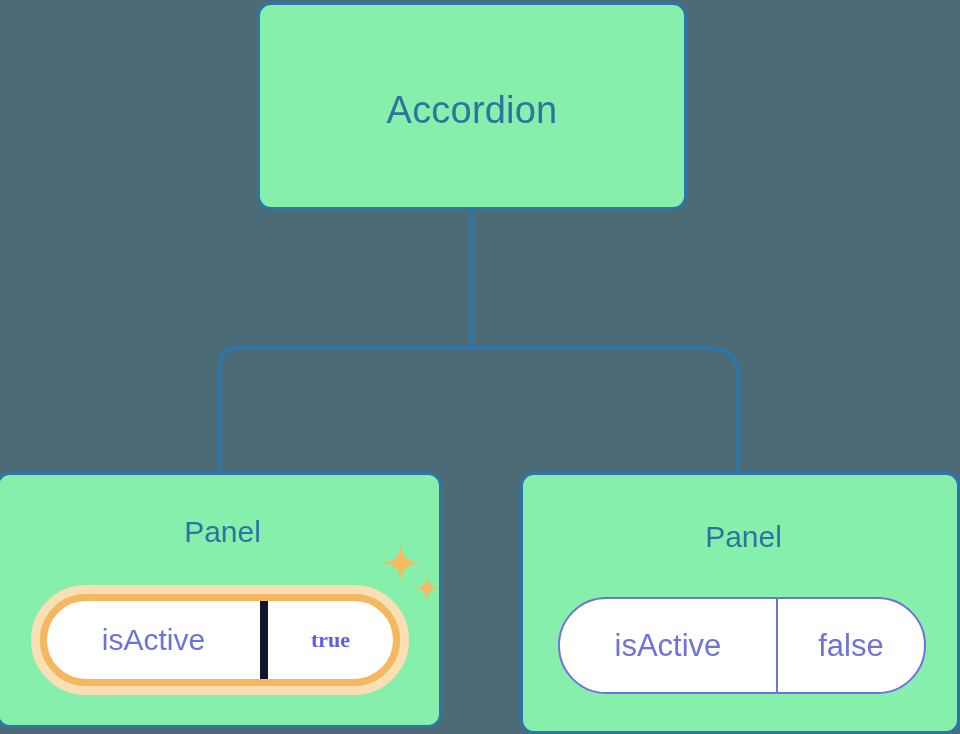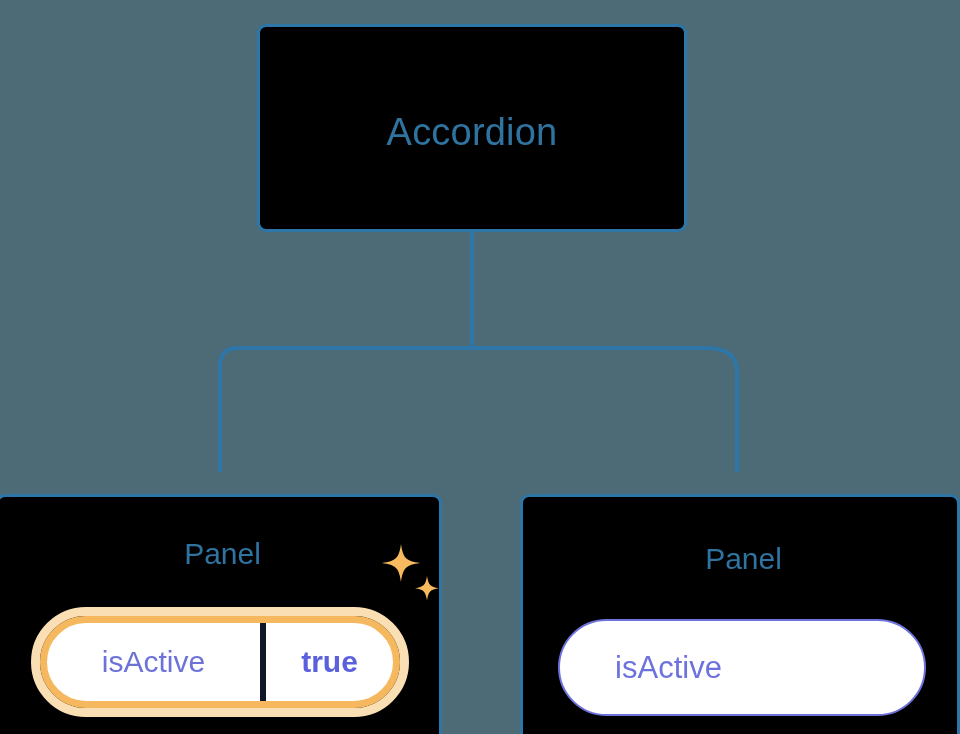--- a/index.html
+++ b/index.html
@@ -25,25 +25,24 @@
     left: 0;
     top: 0;
     width: 960px;
     height: 734px;
     pointer-events: none;
   }
 
   
   .card {
     position: absolute;
-    background: #000000;
+    background: #86efac;
     border: 3px solid #2f76a8;
-    border-radius: 9px;
-    box-sizing: border-box;
-    margin-top: 22px;
+    border-radius: 14px;
+    box-sizing: border-box;
   }
   .card-root {
     left: 257px;
     top: 2px;
     width: 430px;
     height: 208px;
   }
   .card-panel-left {
     left: -4px;
     top: 472px;
@@ -142,24 +141,25 @@
     border: 7px solid #f6b85f;
     border-radius: 52px;
   }
   .pill-hl .cell-key {
     width: 213px;
     font-size: 30px;
     color: #6c72d8;
   }
   .pill-hl .cell-val {
     width: 133px;
-    font-size: 30px;
+    font-size: 22px;
     font-weight: bold;
     color: #5b61dc;
-    border-left: 6px solid #0f172a;
+    border-left: 8px solid #0f172a;
+    font-family: Liberation Serif, serif;
   }
 
   
   .sparkle {
     position: absolute;
     left: 375px;
     top: 540px;
     width: 70px;
     height: 70px;
   }
@@ -193,16 +193,17 @@
   <svg class="sparkle" viewBox="0 0 70 70" width="70" height="70">
     <path d="M26,4 C28,18 31,21 45,23 C31,25 28,28 26,42 C24,28 21,25 7,23 C21,21 24,18 26,4 Z" fill="#f8b95f"></path>
     <path d="M52,36 C53.4,45 55.2,46.8 64,48.2 C55.2,49.6 53.4,51.4 52,60.4 C50.6,51.4 48.8,49.6 40,48.2 C48.8,46.8 50.6,45 52,36 Z" fill="#f8b95f"></path>
   </svg>
 
   <div class="card card-panel-right">
     <div class="panel-title">Panel</div>
 
     <div class="pill pill-plain">
       <div class="pill-cell cell-key">isActive</div>
+      <div class="pill-cell cell-val">false</div>
     </div>
   </div>
 
 </div>
 
 </body></html>

